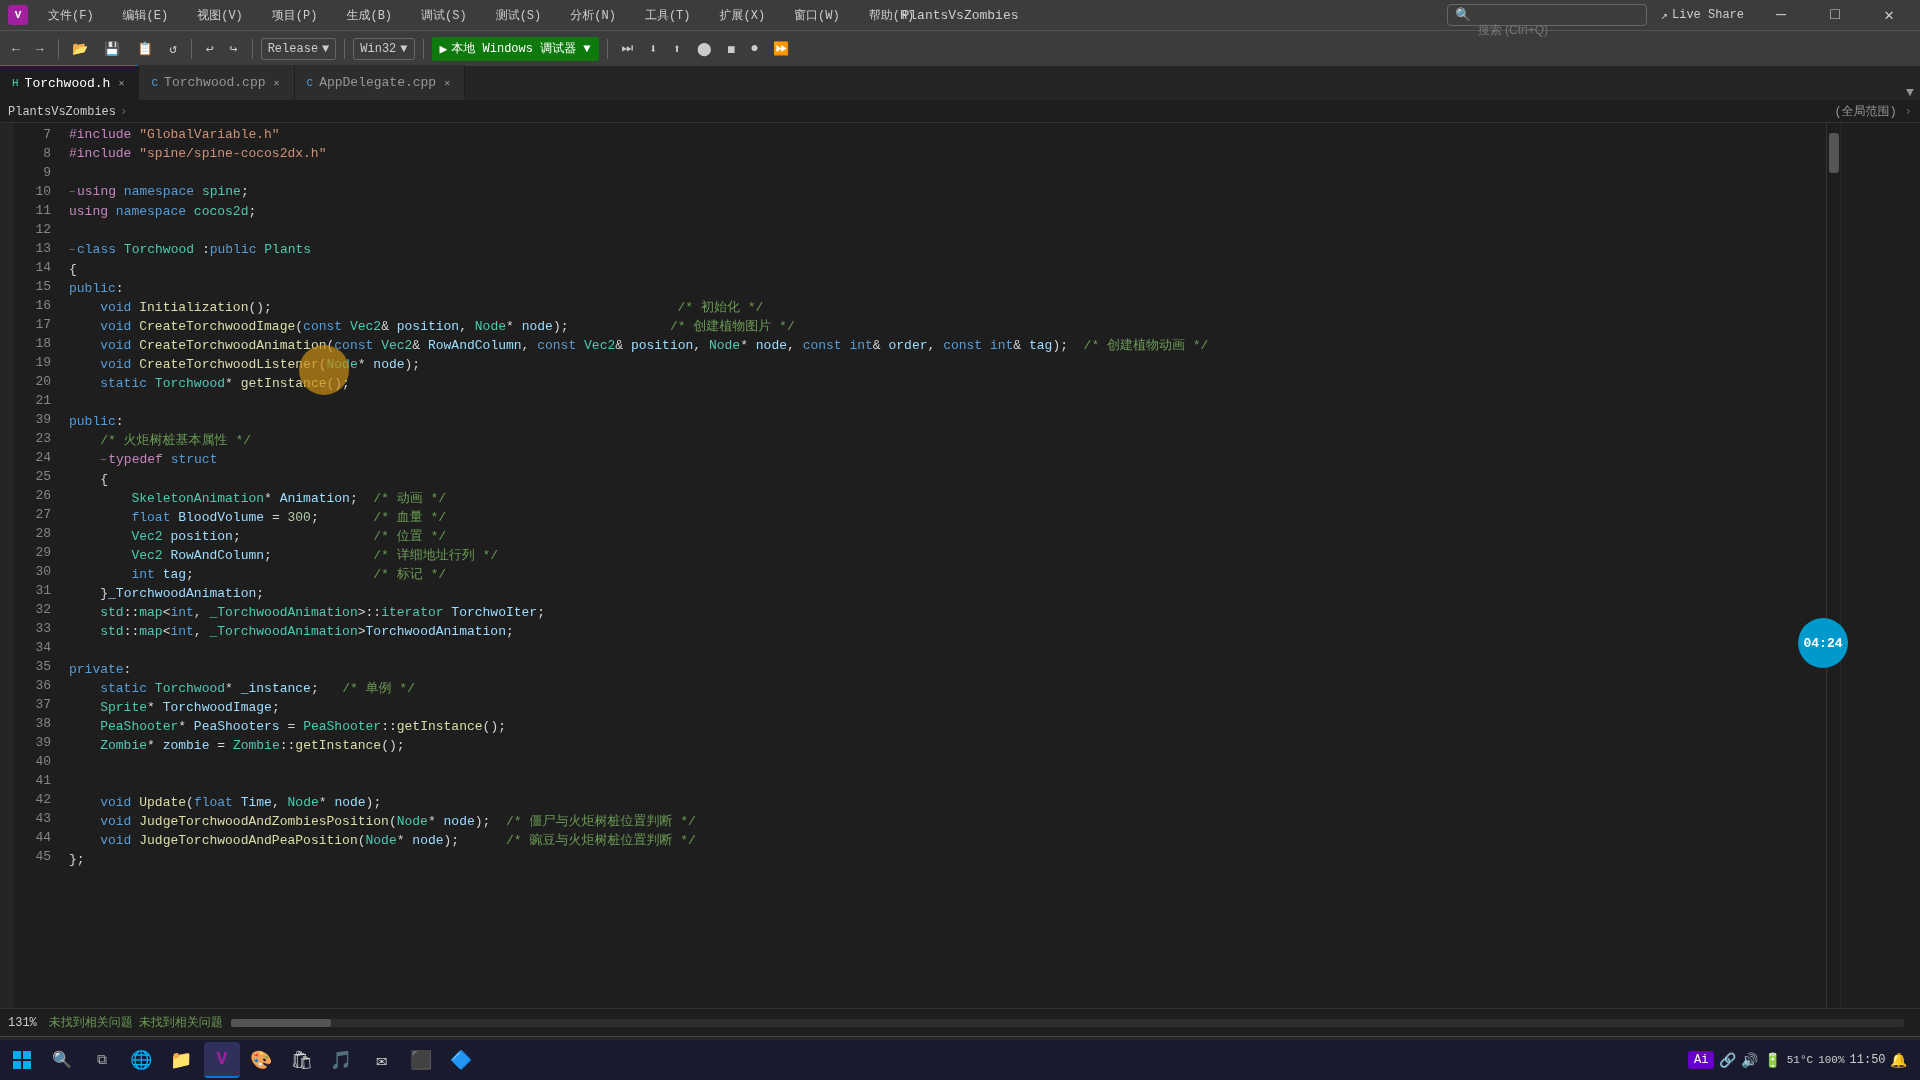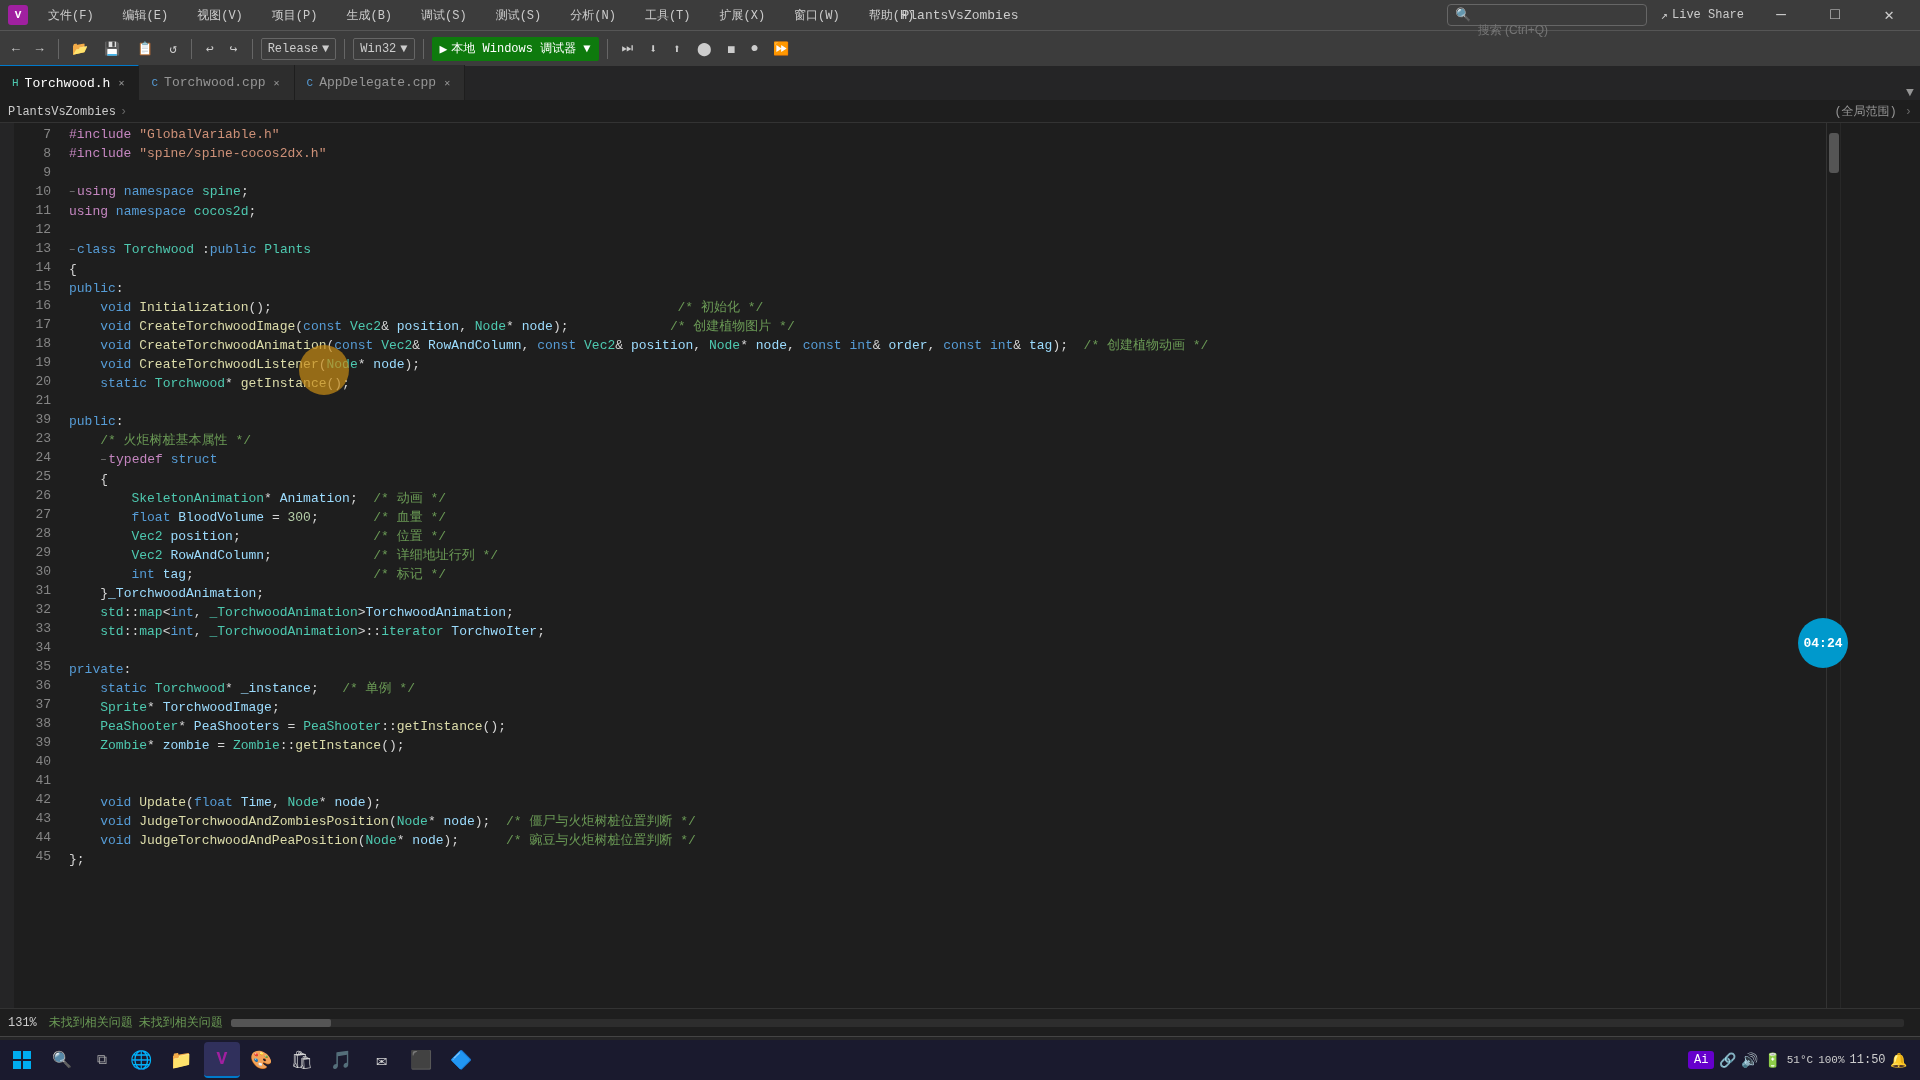--- a/index.html
+++ b/index.html
@@ -540,22 +540,22 @@
     <span class="code-line"><span class="kw">public</span><span class="punct">:</span></span>
     <span class="code-line">    <span class="cmt-zh">/* 火炬树桩基本属性 */</span></span>
     <span class="code-line">    <span class="fold-icon">−</span><span class="kw2">typedef</span> <span class="kw">struct</span></span>
     <span class="code-line">    <span class="punct">{</span></span>
     <span class="code-line">        <span class="type">SkeletonAnimation</span><span class="punct">*</span> <span class="var">Animation</span><span class="punct">;</span>  <span class="cmt-zh">/* 动画 */</span></span>
     <span class="code-line">        <span class="kw">float</span> <span class="var">BloodVolume</span> <span class="op">=</span> <span class="num">300</span><span class="punct">;</span>       <span class="cmt-zh">/* 血量 */</span></span>
     <span class="code-line">        <span class="type">Vec2</span> <span class="var">position</span><span class="punct">;</span>                 <span class="cmt-zh">/* 位置 */</span></span>
     <span class="code-line">        <span class="type">Vec2</span> <span class="var">RowAndColumn</span><span class="punct">;</span>             <span class="cmt-zh">/* 详细地址行列 */</span></span>
     <span class="code-line">        <span class="kw">int</span> <span class="var">tag</span><span class="punct">;</span>                       <span class="cmt-zh">/* 标记 */</span></span>
     <span class="code-line">    <span class="punct">}</span><span class="var">_TorchwoodAnimation</span><span class="punct">;</span></span>
+    <span class="code-line">    <span class="type">std</span><span class="punct">::</span><span class="type">map</span><span class="punct">&lt;</span><span class="kw">int</span><span class="punct">,</span> <span class="type">_TorchwoodAnimation</span><span class="punct">&gt;::</span><span class="type">iterator</span> <span class="var">TorchwoIter</span><span class="punct">;</span></span>
     <span class="code-line">    <span class="type">std</span><span class="punct">::</span><span class="type">map</span><span class="punct">&lt;</span><span class="kw">int</span><span class="punct">,</span> <span class="type">_TorchwoodAnimation</span><span class="punct">&gt;</span><span class="var">TorchwoodAnimation</span><span class="punct">;</span></span>
-    <span class="code-line">    <span class="type">std</span><span class="punct">::</span><span class="type">map</span><span class="punct">&lt;</span><span class="kw">int</span><span class="punct">,</span> <span class="type">_TorchwoodAnimation</span><span class="punct">&gt;::</span><span class="type">iterator</span> <span class="var">TorchwoIter</span><span class="punct">;</span></span>
     <span class="code-line"> </span>
     <span class="code-line"><span class="kw">private</span><span class="punct">:</span></span>
     <span class="code-line">    <span class="kw">static</span> <span class="type">Torchwood</span><span class="punct">*</span> <span class="var">_instance</span><span class="punct">;</span>   <span class="cmt-zh">/* 单例 */</span></span>
     <span class="code-line">    <span class="type">Sprite</span><span class="punct">*</span> <span class="var">TorchwoodImage</span><span class="punct">;</span></span>
     <span class="code-line">    <span class="type">PeaShooter</span><span class="punct">*</span> <span class="var">PeaShooters</span> <span class="op">=</span> <span class="type">PeaShooter</span><span class="punct">::</span><span class="fn">getInstance</span><span class="punct">();</span></span>
     <span class="code-line">    <span class="type">Zombie</span><span class="punct">*</span> <span class="var">zombie</span> <span class="op">=</span> <span class="type">Zombie</span><span class="punct">::</span><span class="fn">getInstance</span><span class="punct">();</span></span>
     <span class="code-line"> </span>
     <span class="code-line"> </span>
     <span class="code-line">    <span class="kw">void</span> <span class="fn">Update</span><span class="punct">(</span><span class="kw">float</span> <span class="var">Time</span><span class="punct">,</span> <span class="type">Node</span><span class="punct">*</span> <span class="var">node</span><span class="punct">);</span></span>
     <span class="code-line">    <span class="kw">void</span> <span class="fn">JudgeTorchwoodAndZombiesPosition</span><span class="punct">(</span><span class="type">Node</span><span class="punct">*</span> <span class="var">node</span><span class="punct">);</span>  <span class="cmt-zh">/* 僵尸与火炬树桩位置判断 */</span></span>

